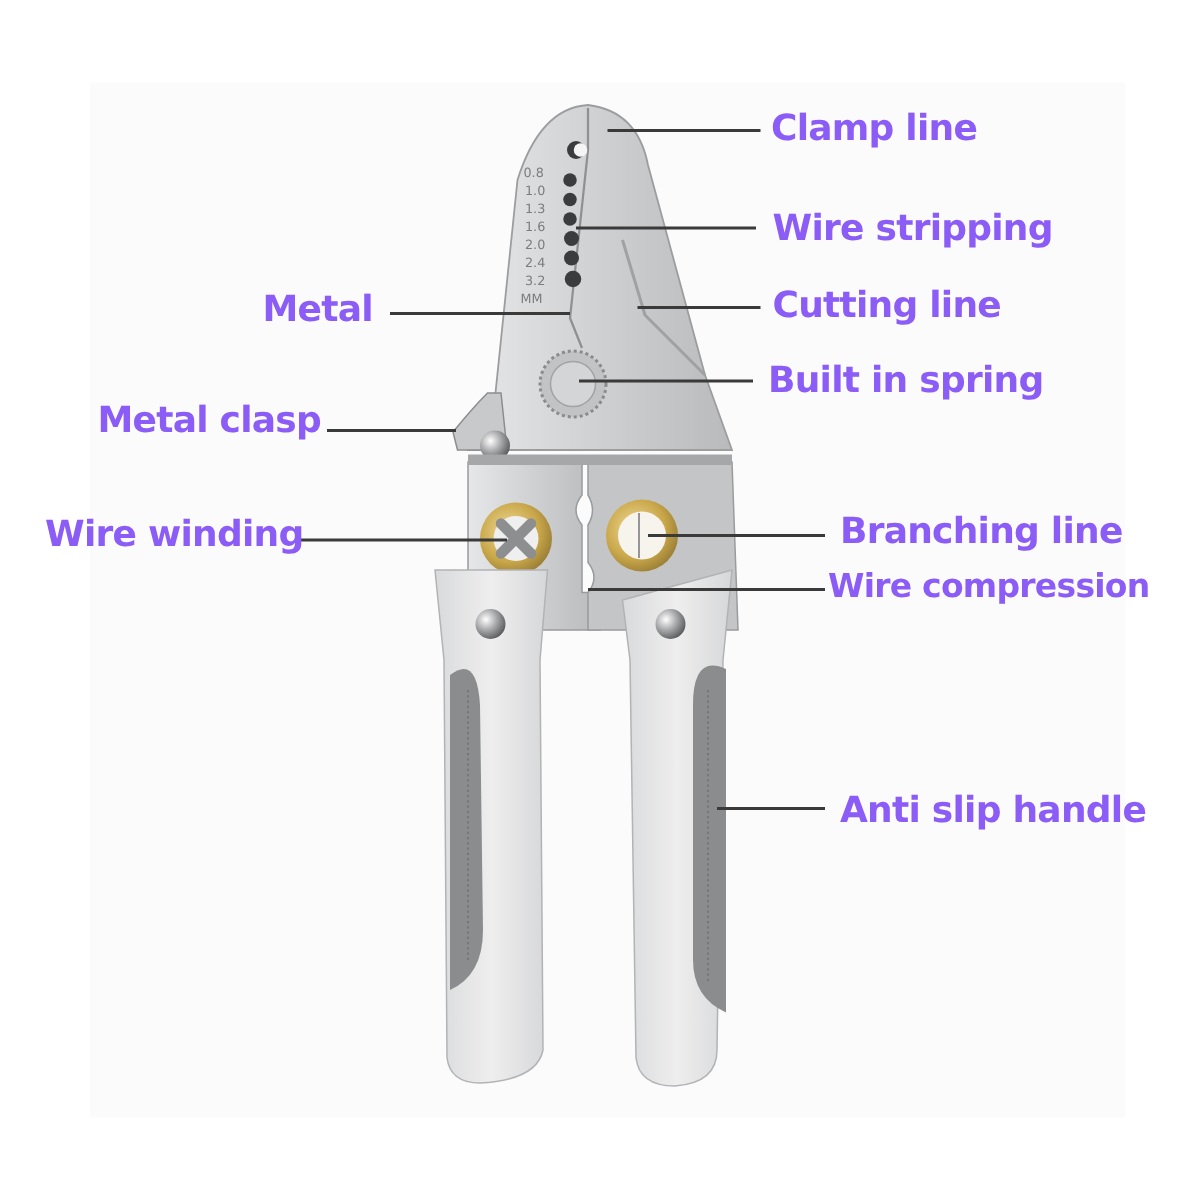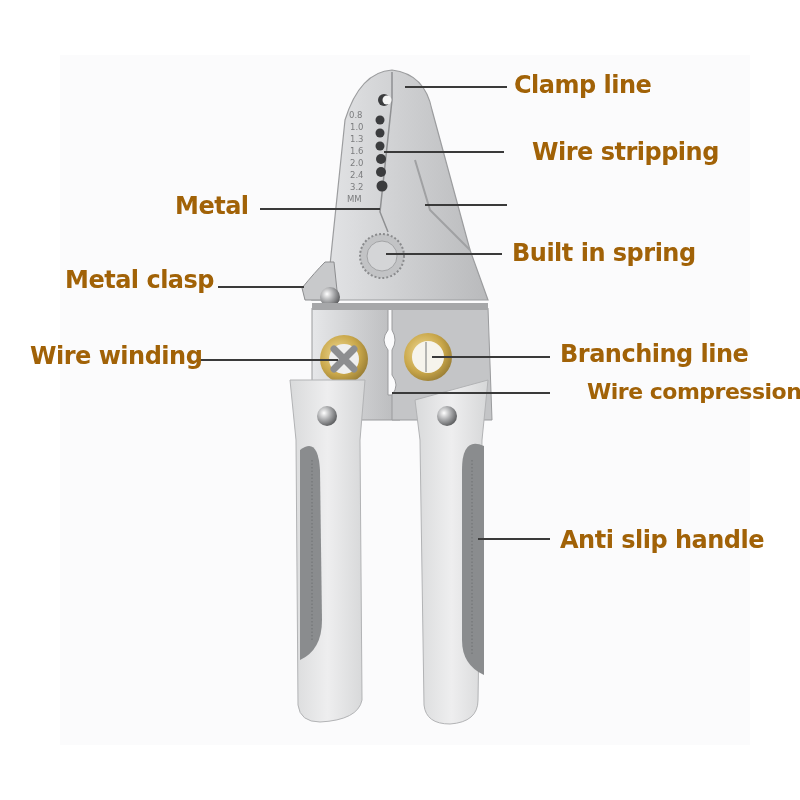--- a/index.html
+++ b/index.html
@@ -1,18 +1,18 @@
 <!DOCTYPE html>
 <html><head>
 <meta charset="utf-8">
 <style>
   html,body{margin:0;padding:0;background:#ffffff;}
   #stage{position:relative;width:800px;height:800px;overflow:hidden;background:#ffffff;font-family:"DejaVu Sans","Liberation Sans",sans-serif;}
   #backdrop{position:absolute;left:60px;top:55px;width:690px;height:690px;background:#fbfbfc;}
-  .label{position:absolute;font-weight:bold;color:#a16207;font-size:24px;letter-spacing:-0.5px;white-space:nowrap;line-height:1;}
+  .label{position:absolute;font-weight:bold;color:#8b5cf6;font-size:24px;letter-spacing:-0.5px;white-space:nowrap;line-height:1;}
   .label.sm{font-size:22px;}
   .leader{position:absolute;height:1.5px;background:#3a3a3a;transform-origin:0 50%;}
   svg{position:absolute;left:0;top:0;}
 </style>
 </head>
 <body>
 
 <div id="stage">
   <div id="backdrop"></div>
 
@@ -116,21 +116,22 @@
   <div class="leader" style="left:260px;top:208px;width:120px;"></div>
   <div class="leader" style="left:425px;top:204px;width:82px;"></div>
   <div class="leader" style="left:386px;top:253px;width:116px;"></div>
   <div class="leader" style="left:218px;top:286px;width:86px;"></div>
   <div class="leader" style="left:198px;top:359px;width:140px;"></div>
   <div class="leader" style="left:432px;top:356px;width:118px;"></div>
   <div class="leader" style="left:392px;top:392px;width:158px;"></div>
   <div class="leader" style="left:478px;top:538px;width:72px;"></div>
 
   <div class="label" style="left:514px;top:73px;">Clamp line</div>
-  <div class="label" style="left:515px;top:140px;margin-left:17px;">Wire stripping</div>
+  <div class="label" style="left:515px;top:140px;">Wire stripping</div>
   <div class="label" style="left:175px;top:194px;">Metal</div>
+  <div class="label" style="left:515px;top:191px;">Cutting line</div>
   <div class="label" style="left:512px;top:241px;">Built in spring</div>
   <div class="label" style="left:65px;top:268px;">Metal clasp</div>
   <div class="label" style="left:30px;top:344px;">Wire winding</div>
   <div class="label" style="left:560px;top:342px;">Branching line</div>
-  <div class="label sm" style="left:587px;top:381px;">Wire compression</div>
+  <div class="label sm" style="left:552px;top:381px;">Wire compression</div>
   <div class="label" style="left:560px;top:528px;text-align:right;">Anti slip handle</div>
 </div>
 
 </body></html>

